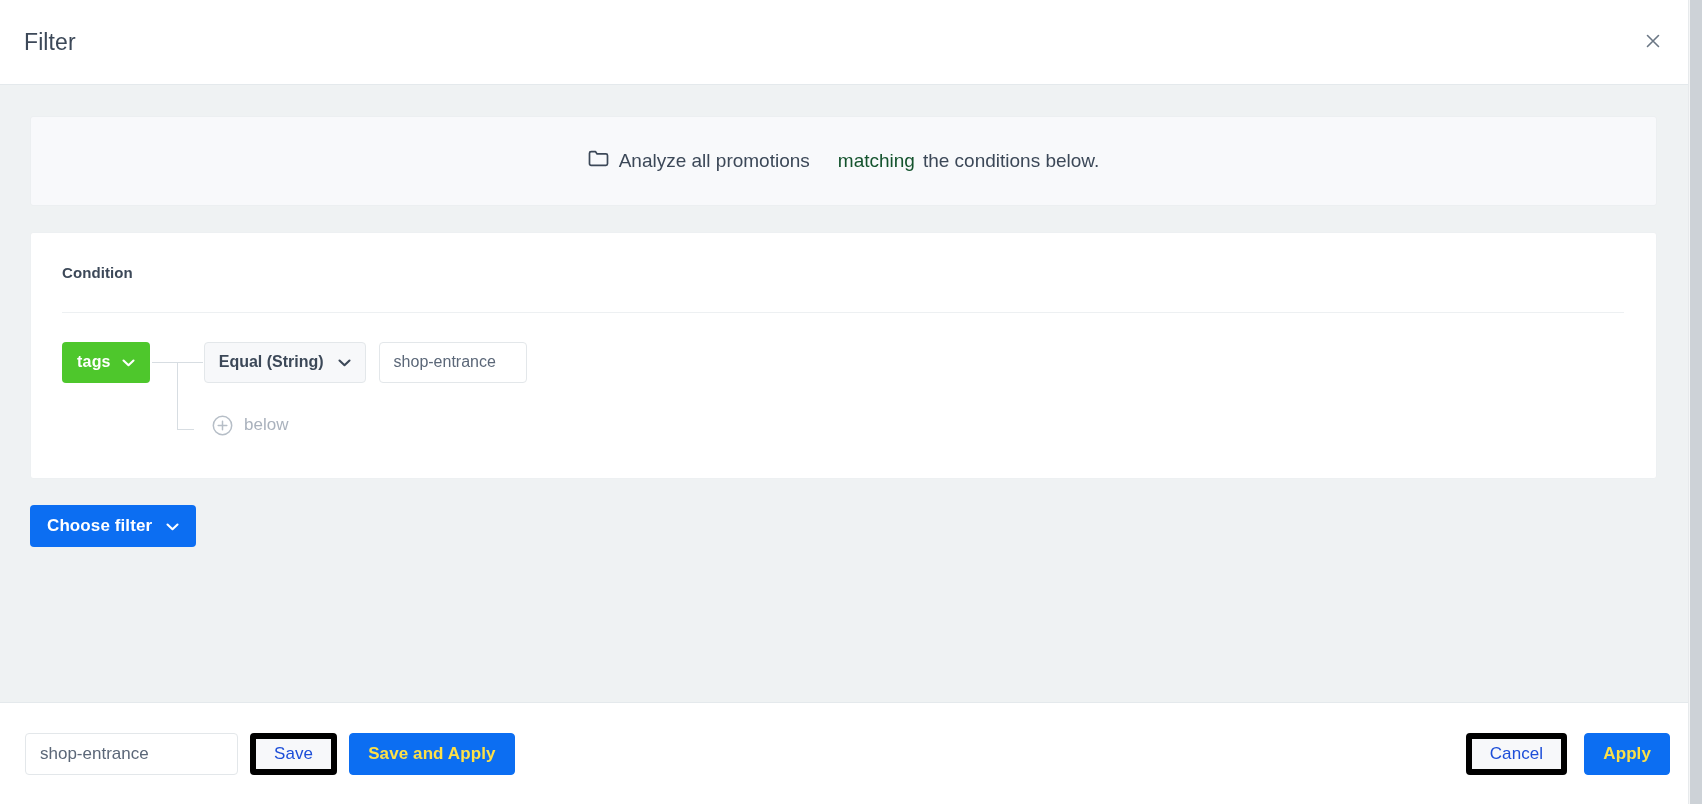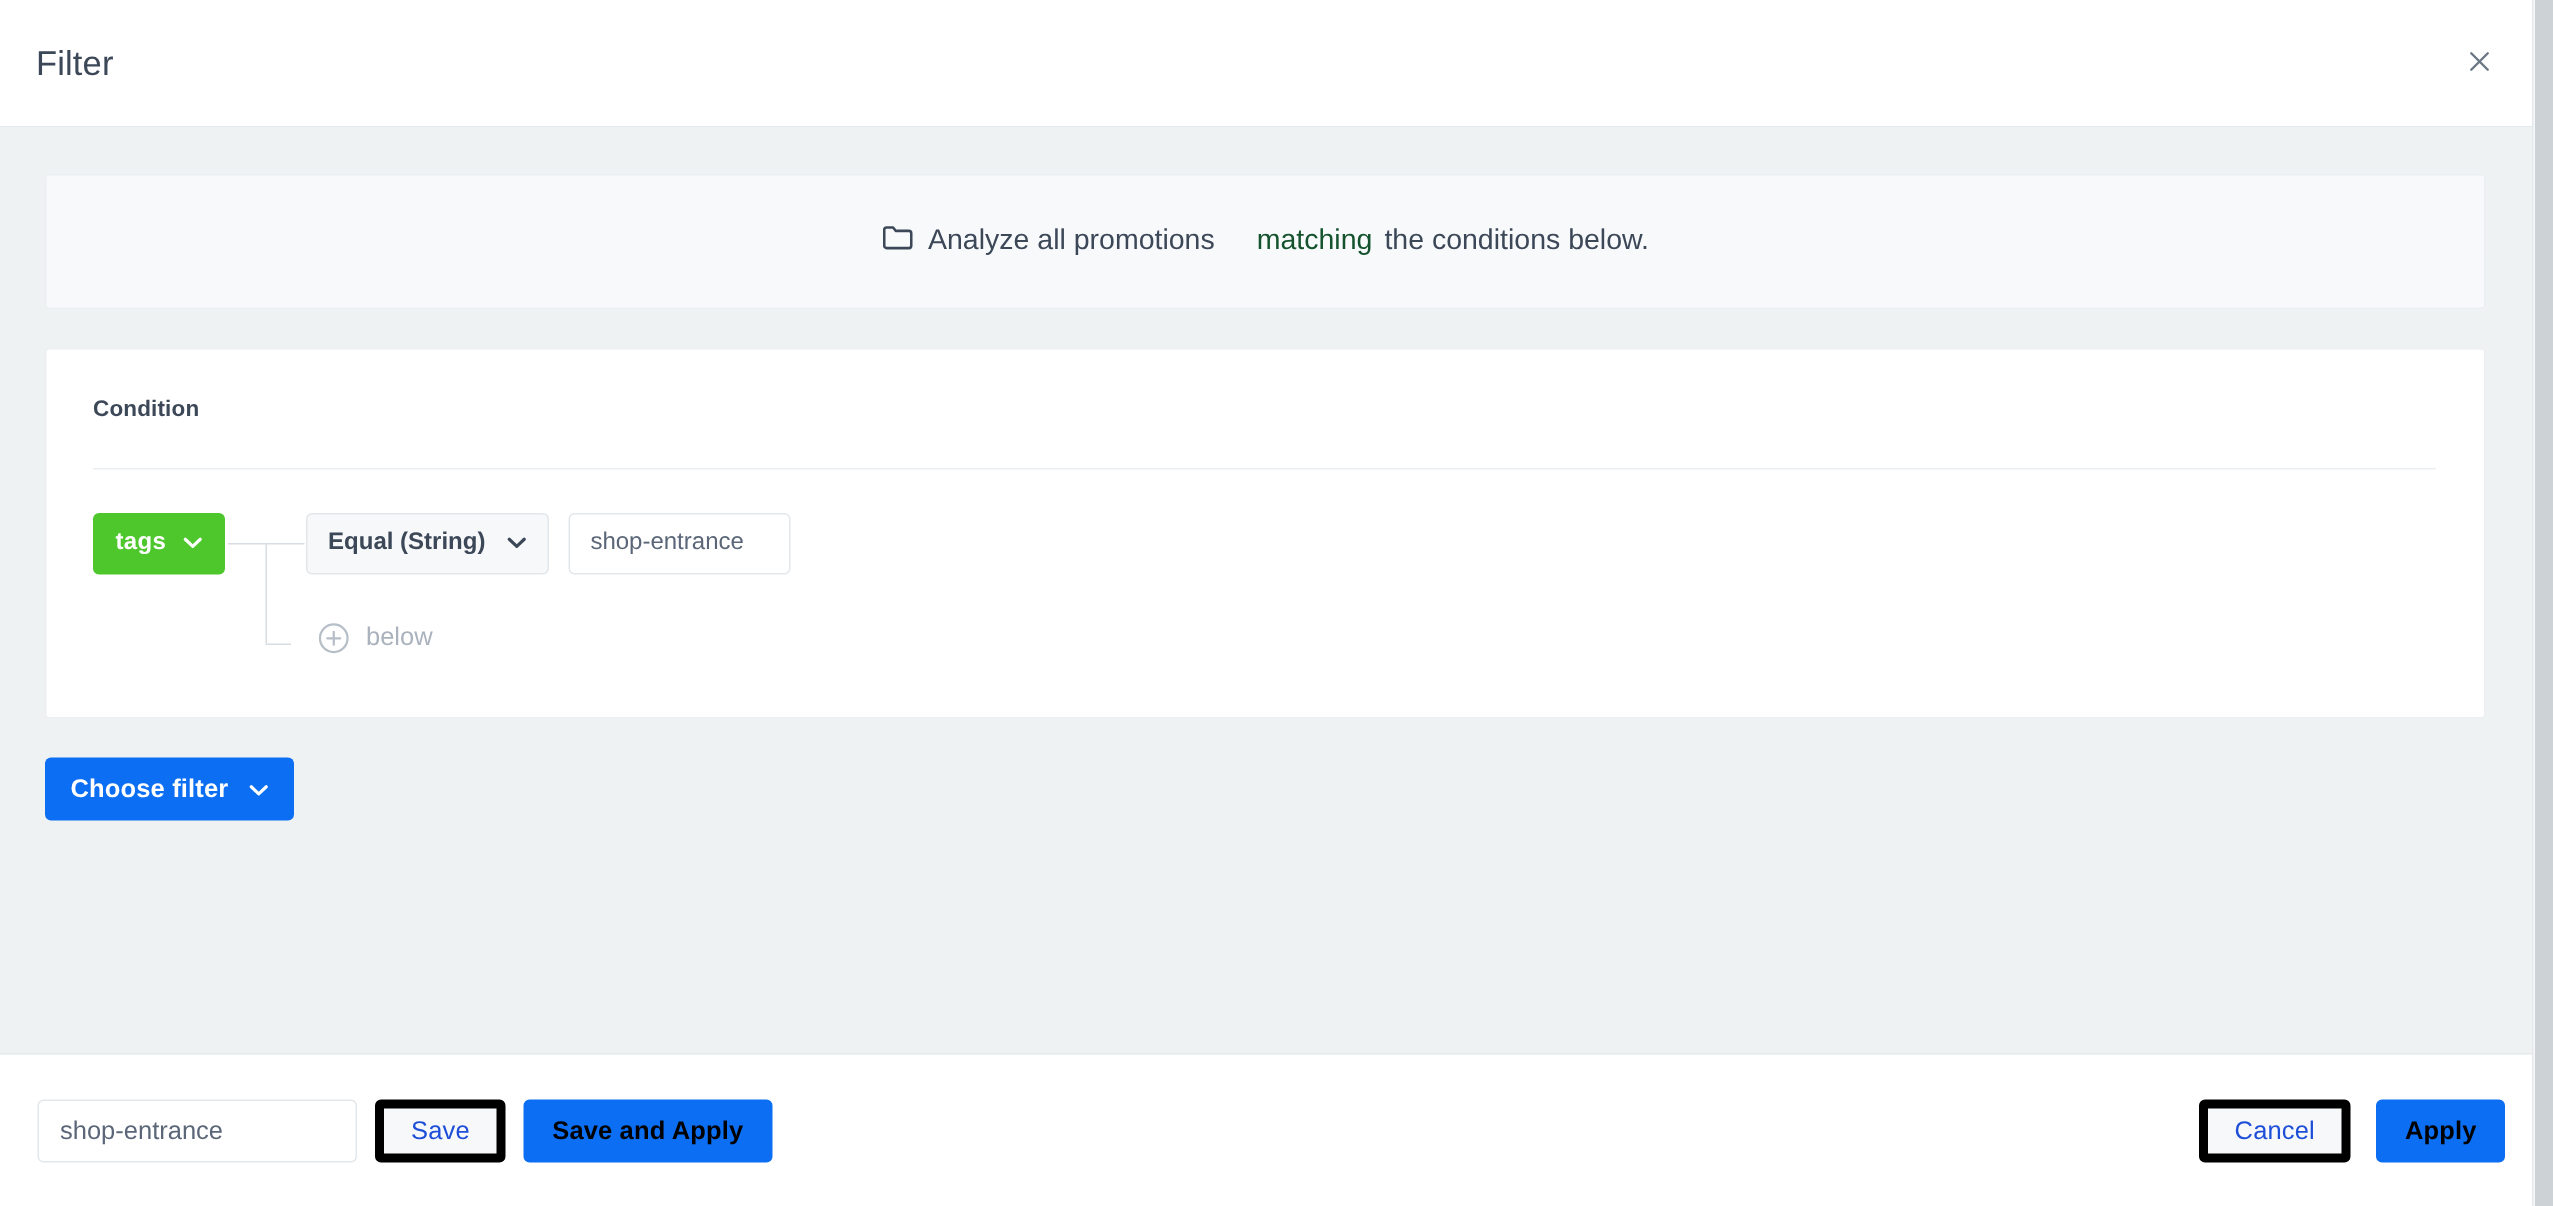--- a/index.html
+++ b/index.html
@@ -292,21 +292,21 @@
   .btn-secondary {
     background: #f7f8fa;
     border: 6px solid #000000;
     color: #1d4ed8;
     font-weight: 400;
   }
 
   .btn-primary {
     background: #0c6ef2;
     border: 1px solid #0c6ef2;
-    color: #000000;
+    color: #fde047;
   }
 
   
   .scroll-rail {
     position: absolute;
     top: 0;
     right: 0;
     width: 14px;
     height: 804px;
     background: #f5f6f7;

